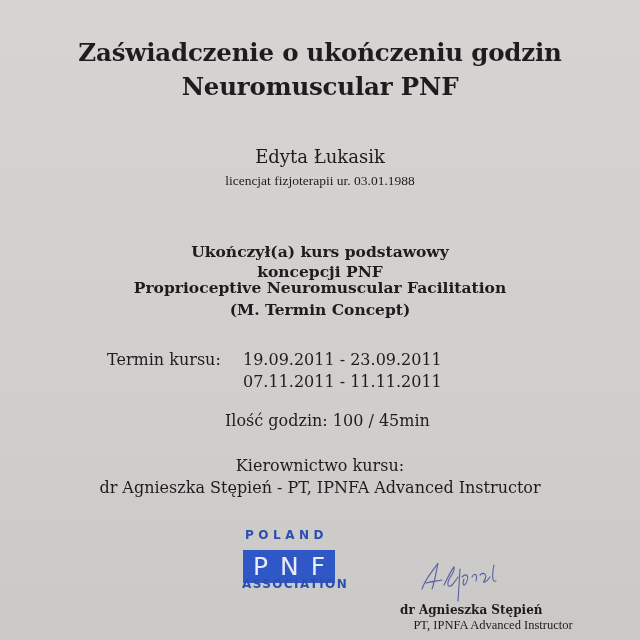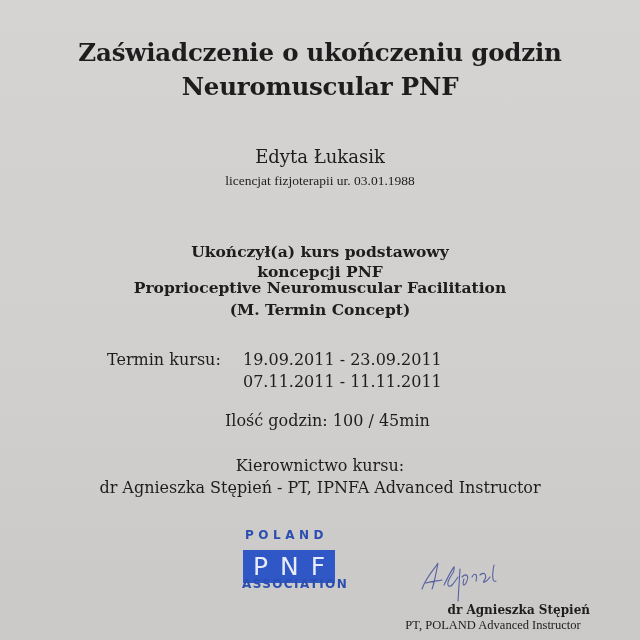--- a/index.html
+++ b/index.html
@@ -21,21 +21,21 @@
     font-family:"DejaVu Sans", sans-serif; color:#2b4fb0;
   }
   .logo .top { position:absolute; left:4px; top:0; font-size:12px; font-weight:bold; letter-spacing:4.5px; }
   .logo .box {
     position:absolute; left:2px; top:14px; width:92px; height:33px; background:#2f58c6;
     color:#e8ecf8; font-size:25px; letter-spacing:12px; text-align:center; line-height:33px;
     padding-left:10px; box-sizing:border-box;margin-top:8px;
   }
   .logo .bot { position:absolute; left:1px; top:49px; font-size:12px; font-weight:bold; letter-spacing:1.4px; }
   .sig { position:absolute; left:418px; top:555px; }
-  .signame { position:absolute; left:400px; top:603px; width:190px; text-align:right; font-weight:bold; font-size:12px; font-family:"DejaVu Serif", serif; }
+  .signame { position:absolute; left:400px; top:603px; width:190px; text-align:left; font-weight:bold; font-size:12px; font-family:"DejaVu Serif", serif; }
   .sigrole { position:absolute; left:378px; top:618px; width:230px; text-align:center; font-size:12.5px; font-family:"Liberation Serif", serif; }
 </style>
 </head>
 <body>
 
 <div>
   <div class="abs title" style="top:36px">Zaświadczenie o ukończeniu godzin</div>
   <div class="abs title" style="top:70px">Neuromuscular PNF</div>
 
   <div class="abs name" style="top:146px">Edyta Łukasik</div>
@@ -57,14 +57,14 @@
   <div class="logo">
     <div class="top">POLAND</div>
     <div class="box">PNF</div>
     <div class="bot">ASSOCIATION</div>
   </div>
 
   <svg class="sig" width="100" height="50" viewBox="0 0 100 50">
     <path d="M4 34 C8 22, 18 12, 20 8 C18 18, 16 30, 14 34 M8 28 C14 26, 20 26, 24 25 M26 30 C30 22, 34 14, 36 12 C38 18, 28 24, 30 30 C32 34, 36 28, 40 22 M42 14 L40 46 M44 22 C48 18, 52 20, 48 28 C46 32, 44 30, 46 24 M54 22 C56 18, 60 18, 58 26 M62 20 C66 16, 70 20, 66 26 C64 28, 68 28, 72 22 M76 10 C74 20, 74 28, 78 26" fill="none" stroke="#5560a0" stroke-width="1.1" stroke-linecap="round"></path>
   </svg>
   <div class="signame">dr Agnieszka Stępień</div>
-  <div class="sigrole">PT, POLAND Advanced Instructor</div>
+  <div class="sigrole">PT, IPNFA Advanced Instructor</div>
 </div>
 
 </body></html>

